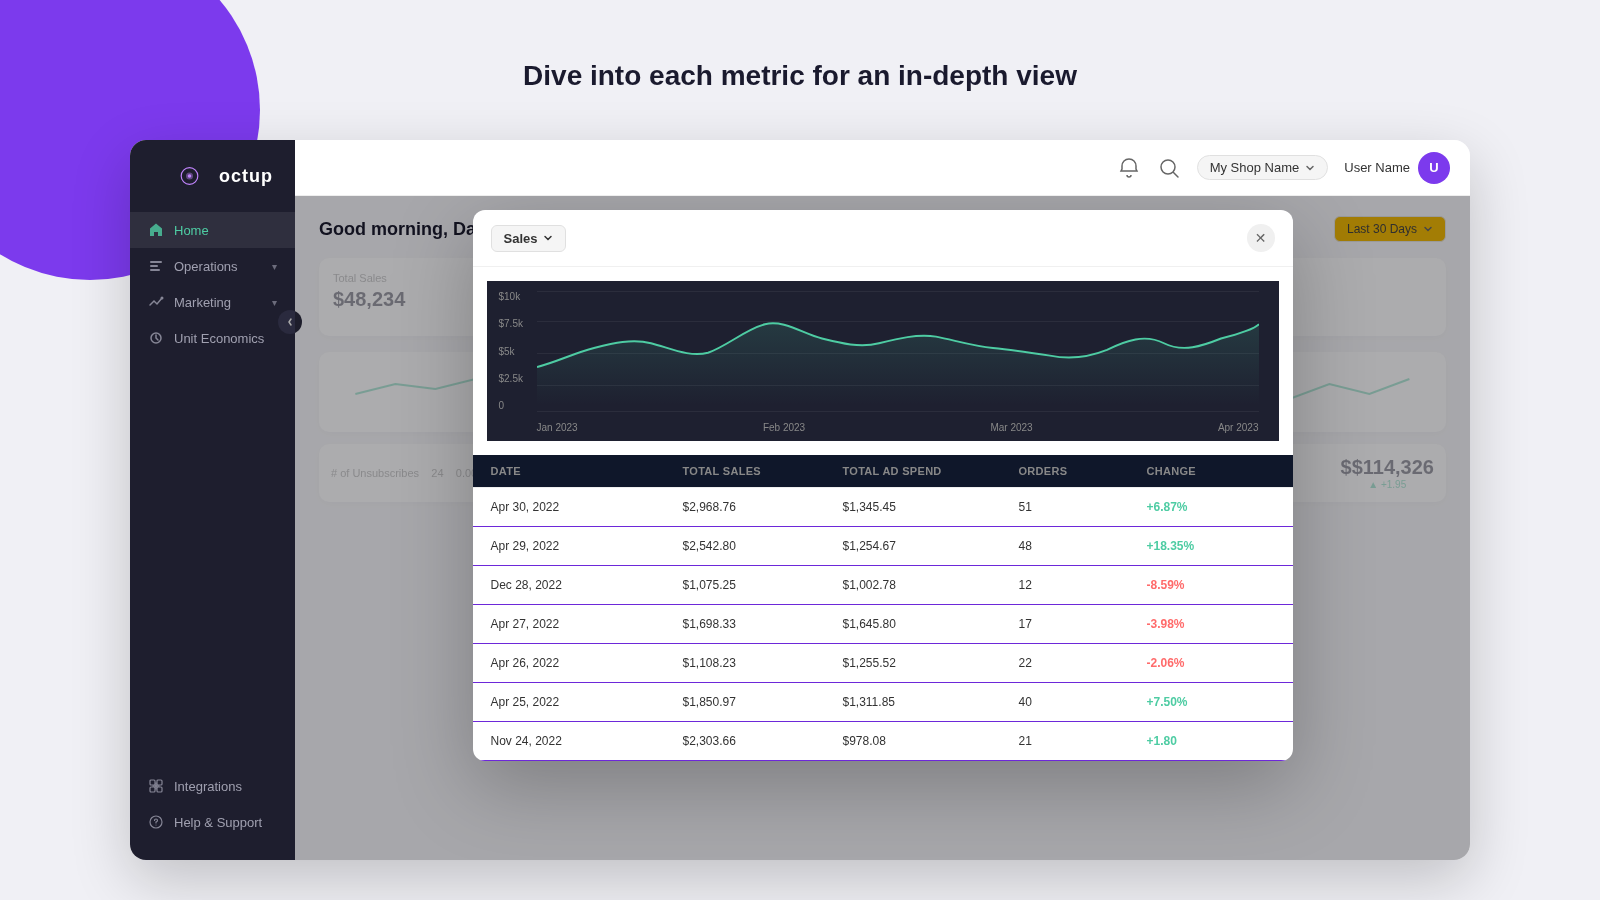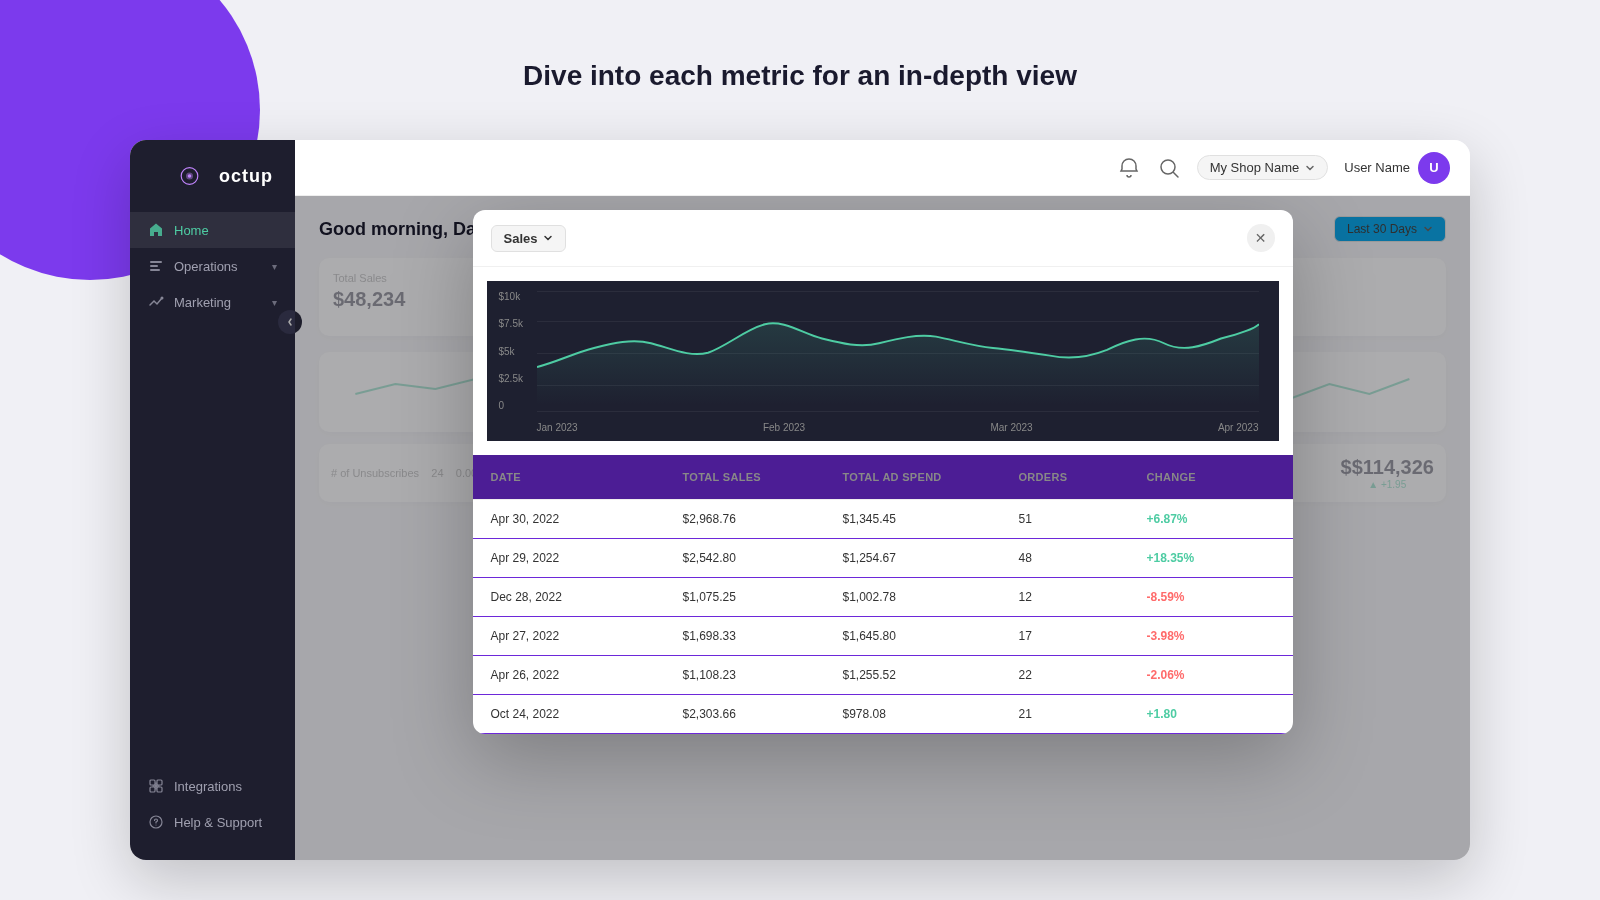--- a/index.html
+++ b/index.html
@@ -224,21 +224,21 @@
       margin-bottom: 16px;
     }
 
     .greeting {
       font-size: 18px;
       font-weight: 600;
       color: #1a1a2e;
     }
 
     .date-filter {
-      background: #0ea5e9;
+      background: #eab308;
       border: 1px solid #ddd;
       border-radius: 6px;
       padding: 5px 12px;
       font-size: 12px;
       color: #444;
       display: flex;
       align-items: center;
       gap: 6px;
       cursor: pointer;
     }
@@ -396,22 +396,22 @@
 
     
     .data-table {
       flex: 1;
       overflow-y: auto;
     }
 
     .table-header {
       display: grid;
       grid-template-columns: 1.2fr 1fr 1.1fr 0.8fr 0.8fr;
-      padding: 16px 18px;
-      background: #4c1d95;
+      padding: 10px 18px;
+      background: #0f172a;
       border-bottom: 1px solid #eee;
       position: sticky;
       top: 0;
     }
 
     .table-header-cell {
       font-size: 11px;
       color: #888;
       font-weight: 600;
       text-transform: uppercase;
@@ -486,20 +486,27 @@
 
     <div class="nav-item">
       <svg class="nav-icon" viewBox="0 0 16 16" fill="none">
         <path d="M2 11L6 7L9 10L14 4" stroke="#a0a0b0" stroke-width="1.5" stroke-linecap="round"></path>
         <circle cx="14" cy="4" r="1.5" fill="#a0a0b0"></circle>
       </svg>
       <span class="nav-label">Marketing</span>
       <span class="chevron">▾</span>
     </div>
 
+    <div class="nav-item">
+      <svg class="nav-icon" viewBox="0 0 16 16" fill="none">
+        <circle cx="8" cy="8" r="5" stroke="#a0a0b0" stroke-width="1.5"></circle>
+        <path d="M8 5v3l2 2" stroke="#a0a0b0" stroke-width="1.5" stroke-linecap="round"></path>
+      </svg>
+      <span class="nav-label">Unit Economics</span>
+    </div>
 
     <div class="sidebar-bottom">
       <div class="nav-item">
         <svg class="nav-icon" viewBox="0 0 16 16" fill="none">
           <path d="M5 8h6M8 5v6" stroke="#a0a0b0" stroke-width="1.5" stroke-linecap="round"></path>
           <rect x="2" y="2" width="5" height="5" rx="1" stroke="#a0a0b0" stroke-width="1.2"></rect>
           <rect x="9" y="2" width="5" height="5" rx="1" stroke="#a0a0b0" stroke-width="1.2"></rect>
           <rect x="9" y="9" width="5" height="5" rx="1" stroke="#a0a0b0" stroke-width="1.2"></rect>
           <rect x="2" y="9" width="5" height="5" rx="1" stroke="#a0a0b0" stroke-width="1.2"></rect>
         </svg>
@@ -706,21 +713,28 @@
     <div class="table-cell change-negative">-3.98%</div>
   </div>
                 <div class="table-row">
     <div class="table-cell">Apr 26, 2022</div>
     <div class="table-cell">$1,108.23</div>
     <div class="table-cell">$1,255.52</div>
     <div class="table-cell">22</div>
     <div class="table-cell change-negative">-2.06%</div>
   </div>
                 <div class="table-row">
-    <div class="table-cell">Oct 24, 2022</div>
+    <div class="table-cell">Apr 25, 2022</div>
+    <div class="table-cell">$1,850.97</div>
+    <div class="table-cell">$1,311.85</div>
+    <div class="table-cell">40</div>
+    <div class="table-cell change-positive">+7.50%</div>
+  </div>
+                <div class="table-row">
+    <div class="table-cell">Nov 24, 2022</div>
     <div class="table-cell">$2,303.66</div>
     <div class="table-cell">$978.08</div>
     <div class="table-cell">21</div>
     <div class="table-cell change-positive">+1.80</div>
   </div>
               </div>
           </div>
 
         </div>
       </div>

